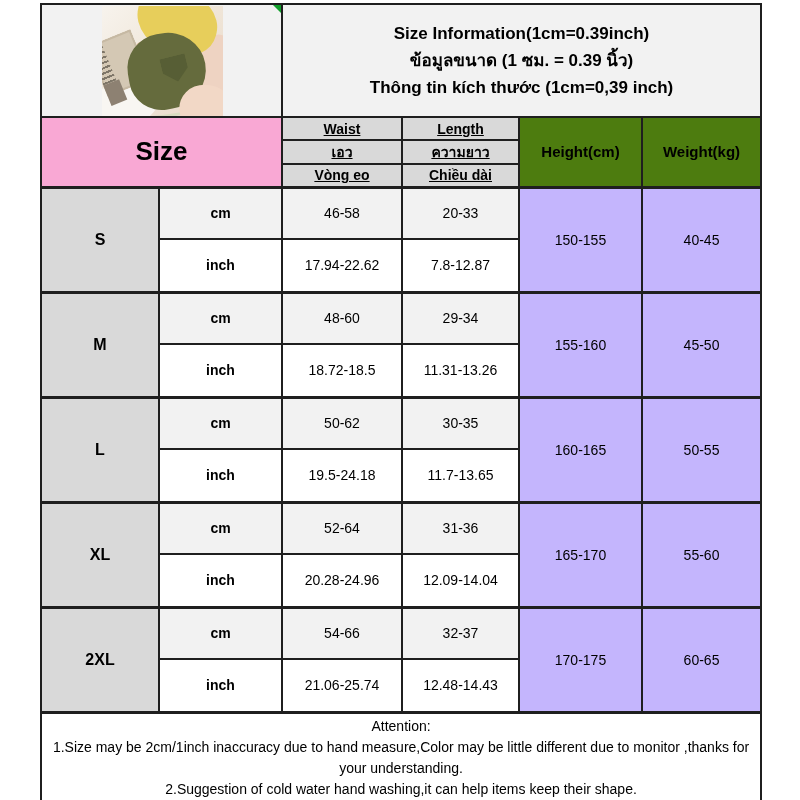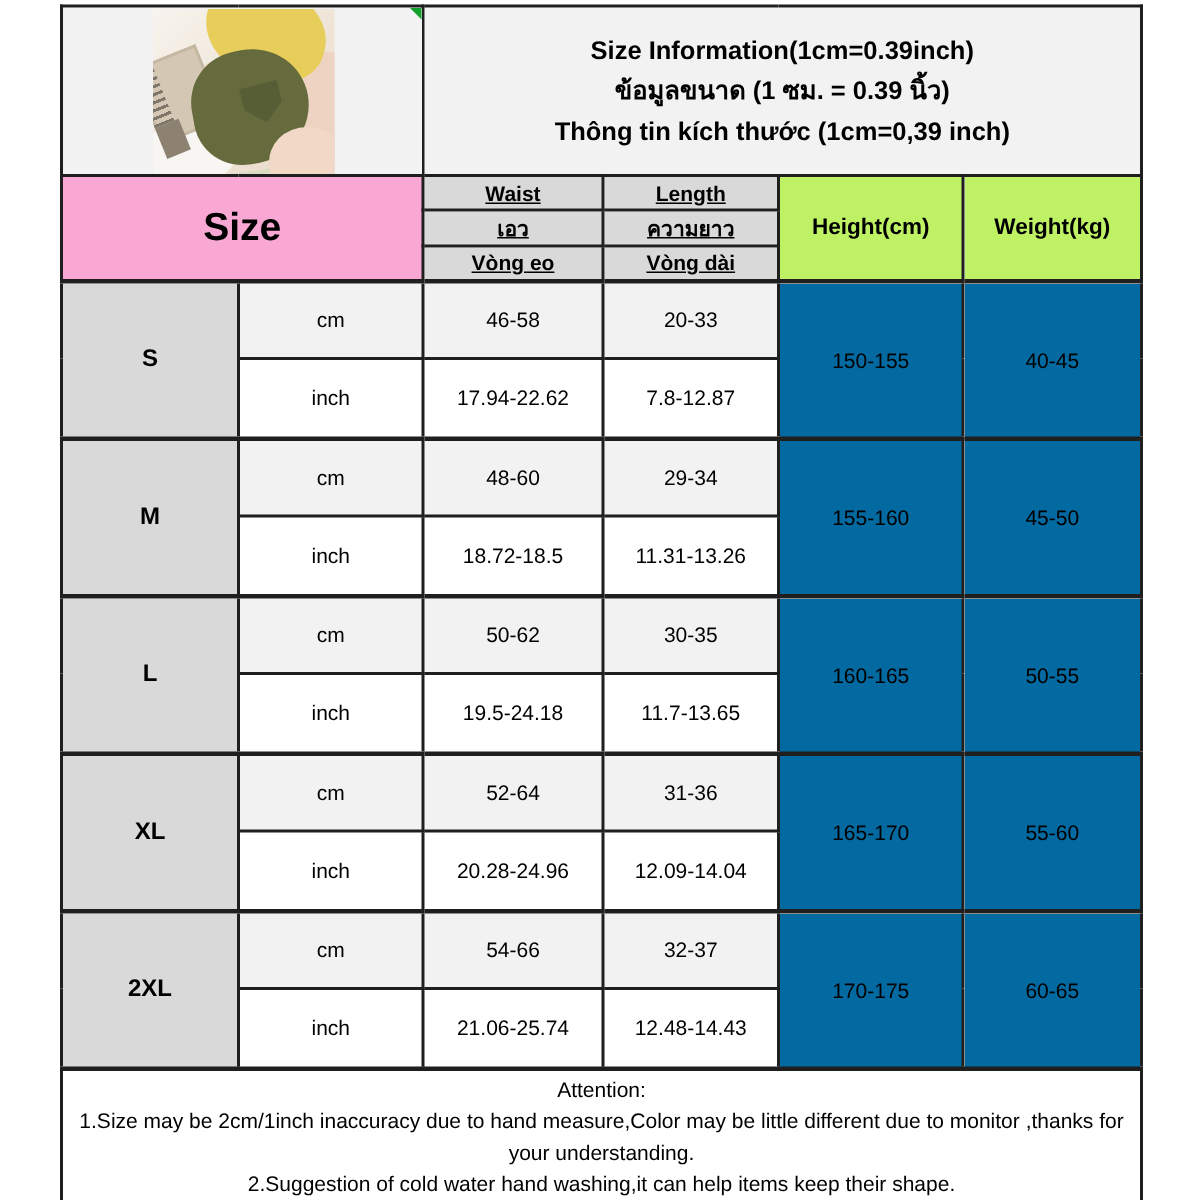--- a/index.html
+++ b/index.html
@@ -25,27 +25,27 @@
   .r-cm   { height:52px;  }
   .r-in   { height:53px;  }
   .r-att  { height:76px;  }
 
   td.img-cell   { background:#f2f2f2; position:relative; padding:0; }
   td.title-cell { background:#f2f2f2; font-weight:bold; font-size:17px; line-height:1.6;margin-top:48px; }
   td.title-cell .tline { display:block; }
 
   td.hcell      { background:#d9d9d9; font-weight:bold; font-size:14px;text-decoration:underline; }
   td.size-head  { background:#f9a8d4; font-weight:bold; font-size:26px; }
-  td.hw-head    { background:#bef264; font-weight:bold; font-size:15px; }
+  td.hw-head    { background:#4d7c0f; font-weight:bold; font-size:15px; }
 
   td.size-label { background:#d9d9d9; font-weight:bold; font-size:16px; }
-  td.unit       { font-weight:normal; }
+  td.unit       { font-weight:bold; }
   tr.row-cm  > td.unit, tr.row-cm  > td.val { background:#f2f2f2; }
   tr.row-in  > td.unit, tr.row-in  > td.val { background:#ffffff; }
-  td.hw        { background:#0369a1; }
+  td.hw        { background:#c4b5fd; }
 
   td.att-cell { background:#ffffff; font-size:14px; line-height:1.5; padding:2px 10px 6px; }
   .att-head { display:block; }
 
   
   .corner-marker {
     position:absolute; top:0; right:-1px; width:9px; height:9px;
     background:#12a02c; clip-path:polygon(0 0,100% 0,100% 100%);
   }
 
@@ -113,21 +113,21 @@
       <td class="hcell">Length</td>
       <td class="hw-head" rowspan="3">Height(cm)</td>
       <td class="hw-head" rowspan="3">Weight(kg)</td>
     </tr>
     <tr class="r-h">
       <td class="hcell">เอว</td>
       <td class="hcell">ความยาว</td>
     </tr>
     <tr class="r-h">
       <td class="hcell">Vòng eo</td>
-      <td class="hcell">Vòng dài</td>
+      <td class="hcell">Chiều dài</td>
     </tr>
 
     <tr class="r-cm row-cm gs">
       <td class="size-label" rowspan="2">S</td>
       <td class="unit">cm</td>
       <td class="val">46-58</td>
       <td class="val">20-33</td>
       <td class="hw" rowspan="2">150-155</td>
       <td class="hw" rowspan="2">40-45</td>
     </tr>

